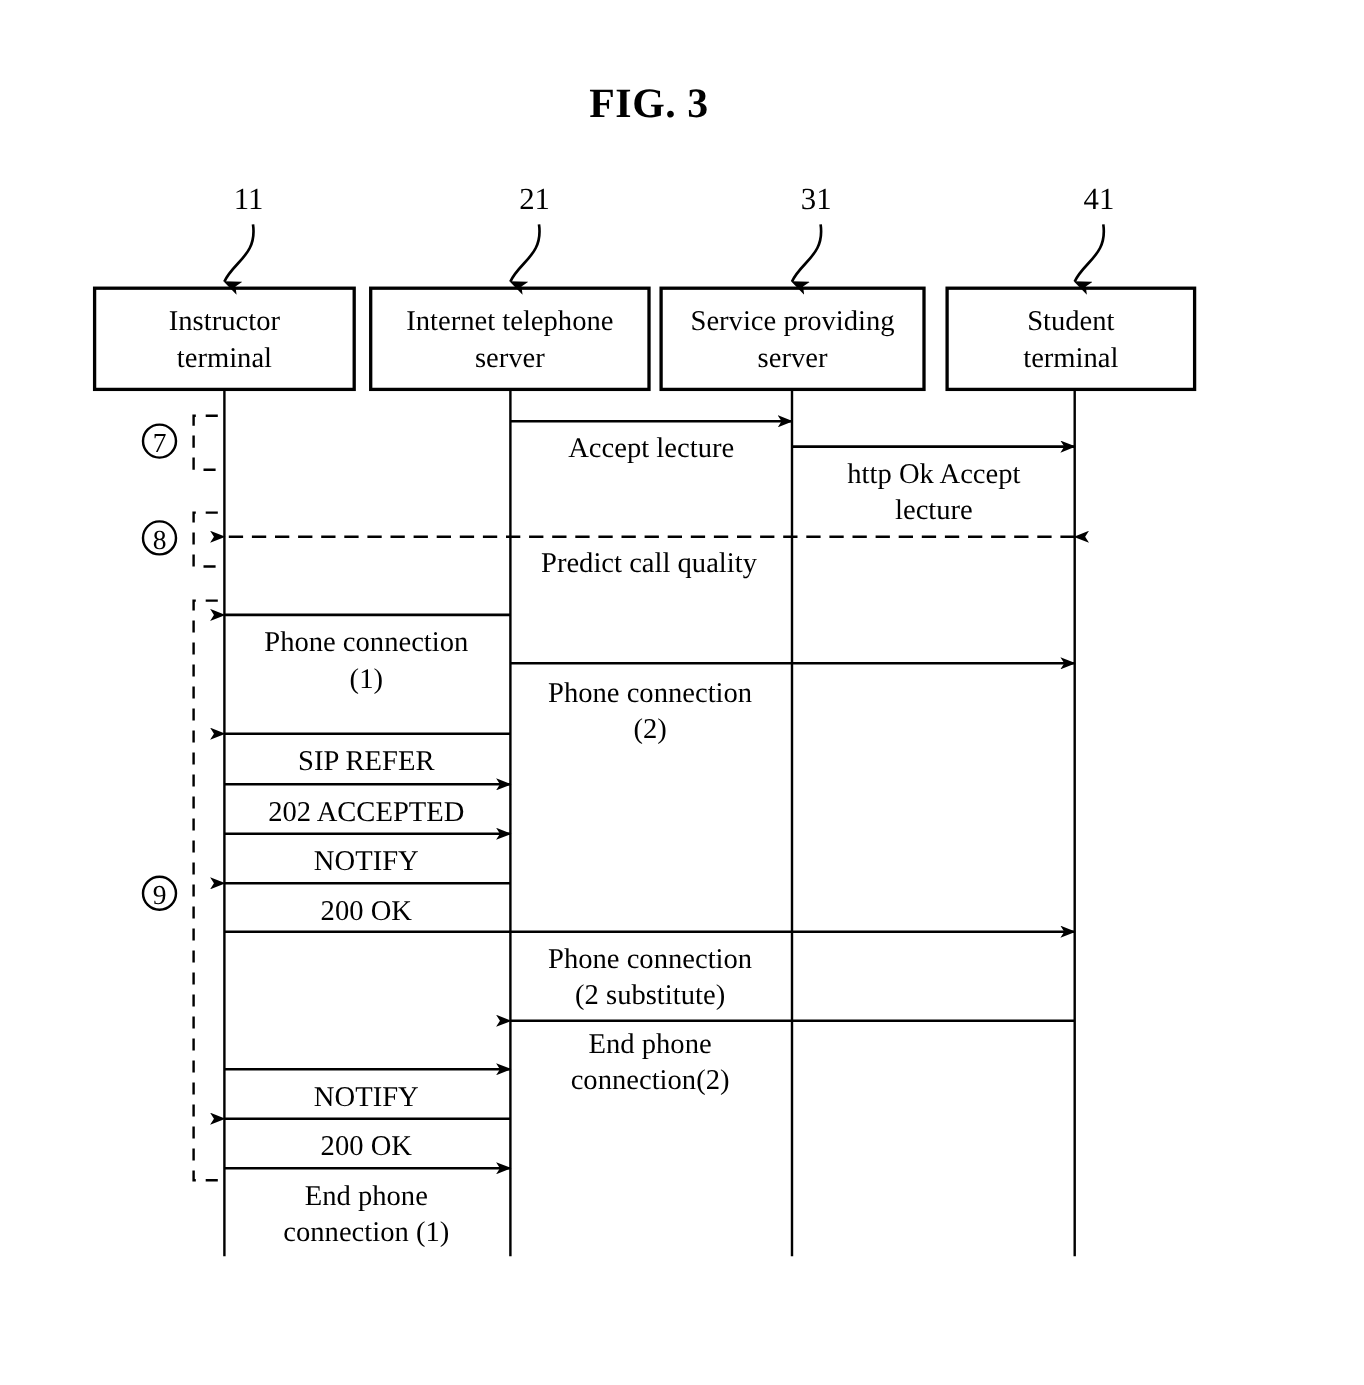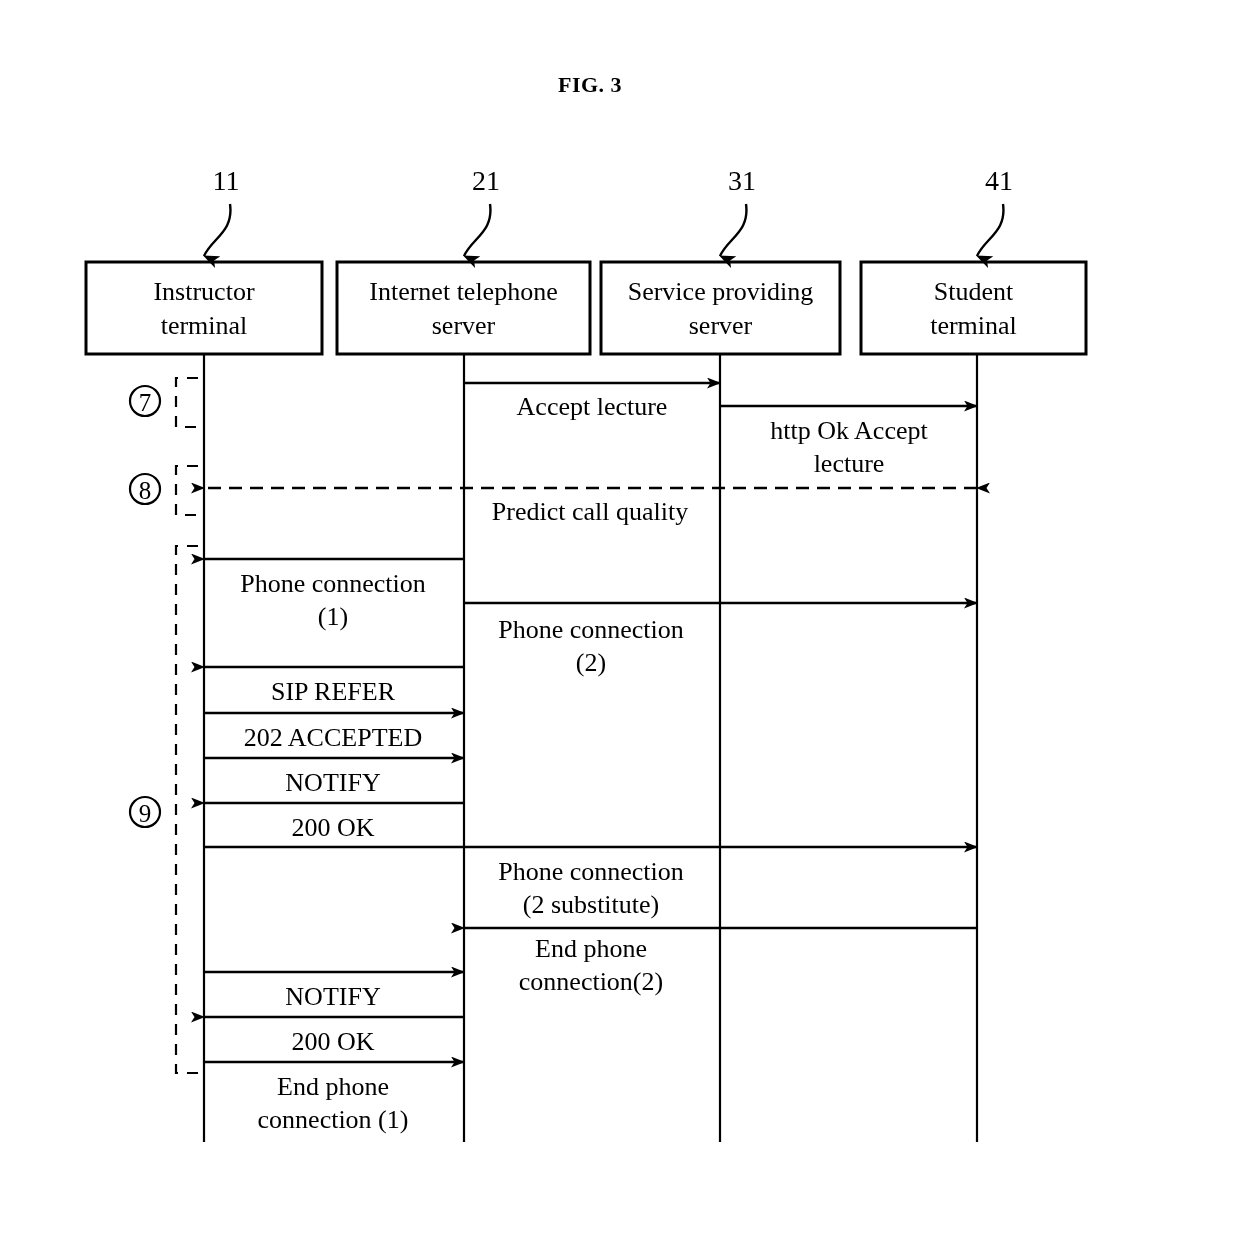--- a/index.html
+++ b/index.html
@@ -17,21 +17,21 @@
     height: 1259px;
     overflow: hidden;
     background: #ffffff;
   }
   #fig-title {
     position: absolute;
     left: 0;
     top: 72px;
     width: 1180px;
     text-align: center;
-    font-size: 22px;
+    font-size: 38px;
     font-weight: bold;
     letter-spacing: 0.5px;
     font-family: "Liberation Serif", "DejaVu Serif", serif;
   }
   svg#diagram {
     position: absolute;
     left: 0;
     top: 0;
     width: 1240px;
     height: 1259px;

